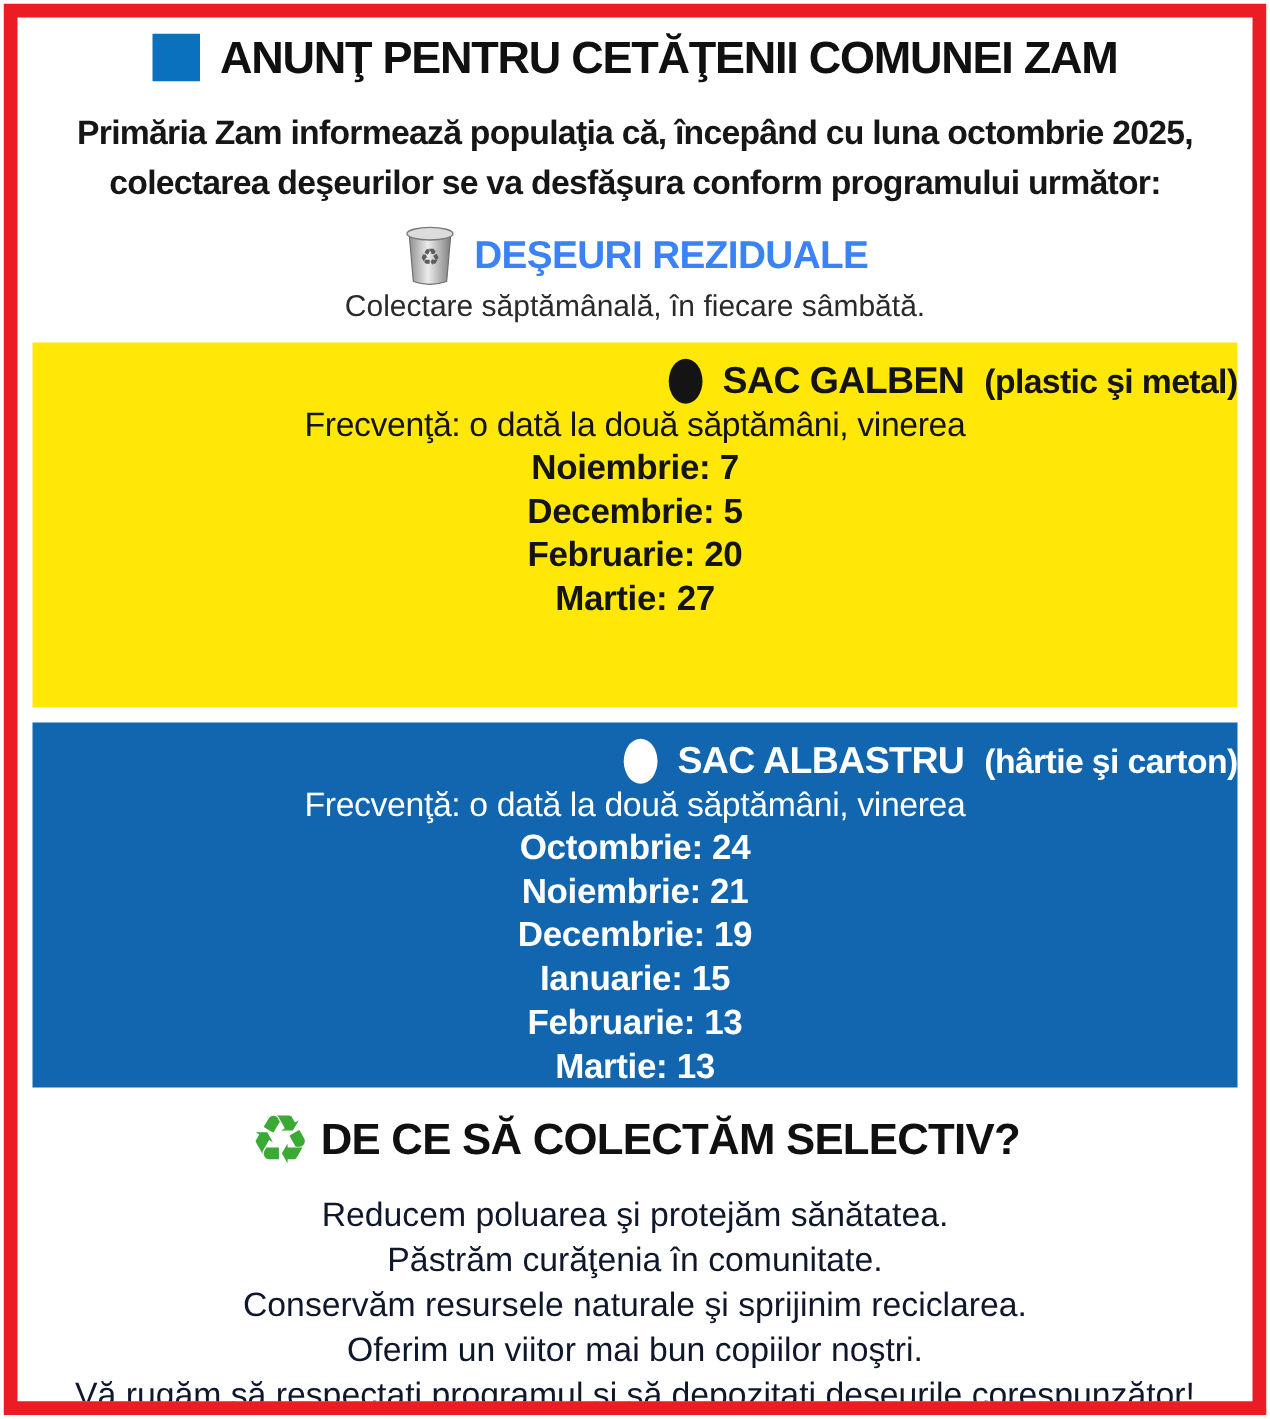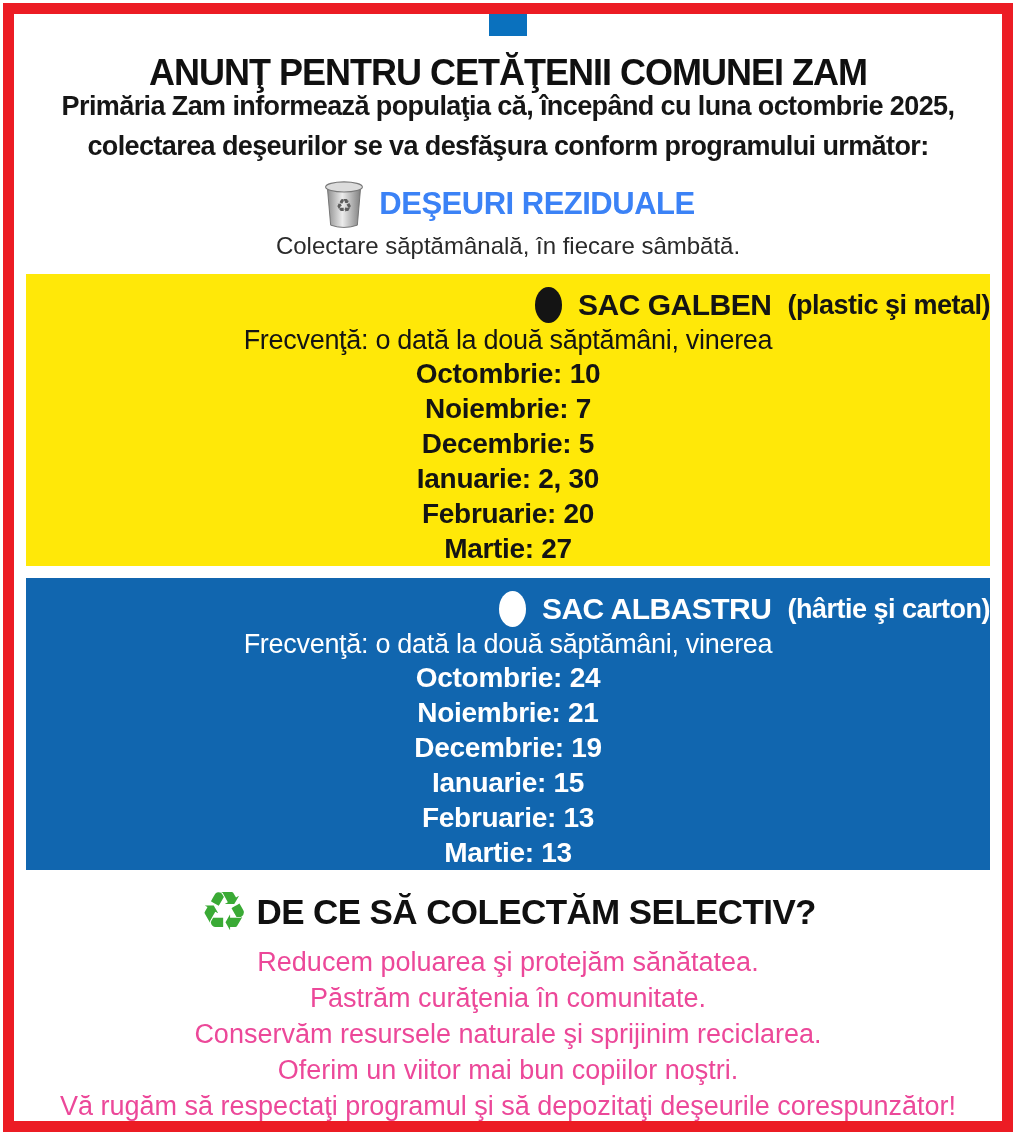--- a/index.html
+++ b/index.html
@@ -4,21 +4,21 @@
 <style>
   html, body { margin:0; padding:0; background:#ffffff; }
   body { width:1016px; height:1135px; font-family:"Liberation Sans", sans-serif; }
 
   .poster { position:relative; width:1016px; height:1135px; background:#ffffff; overflow:hidden; }
   .frame  { position:absolute; top:3px; left:3px; right:3px; bottom:3px;
             border:11px solid #EC1C24; overflow:hidden; }
   .content { text-align:center; color:#1b1b1b; }
 
   
-  .title-row { display:flex; justify-content:center; align-items:center; gap:16px; margin-top:10px; height:44px;flex-direction:column; }
+  .title-row { display:flex; justify-content:center; align-items:center; gap:16px; margin-top:10px; height:44px; }
   .blue-square { width:38px; height:38px; background:#0A71BE; flex:0 0 auto; }
   .page-title { margin:0; font-size:36px; font-weight:bold; letter-spacing:-1px; color:#101010; white-space:nowrap; }
 
   
   .intro { margin:18px 8px 0; font-weight:bold; font-size:27px; line-height:40px; letter-spacing:-0.6px; color:#161616; }
   .intro span { display:block; white-space:nowrap; }
 
   
   .residual-row { display:flex; justify-content:center; align-items:center; gap:12px; margin-top:12px; height:52px; }
   .residual-title { margin:0; font-size:31px; font-weight:bold; letter-spacing:-0.5px; color:#3b82f6; white-space:nowrap; }
@@ -36,21 +36,21 @@
   .bullet { width:27px; height:36px; border-radius:50%; flex:0 0 auto; }
   .box.yellow .bullet { background:#141414; }
   .box.blue   .bullet { background:#ffffff; }
   .box-freq { font-size:27px; line-height:32px; letter-spacing:-0.3px; white-space:nowrap; }
   .date-line { font-weight:bold; font-size:28px; line-height:35px; letter-spacing:-0.3px; }
 
   
   .why-row { display:flex; justify-content:center; align-items:center; gap:8px; margin-top:14px; height:56px; }
   .recycle-glyph { font-family:"DejaVu Sans", sans-serif; font-size:54px; line-height:1; color:#3AAA35; }
   .why-title { margin:0; font-size:35px; font-weight:bold; letter-spacing:-0.6px; color:#101010; white-space:nowrap; }
-  .why-lines { margin-top:4px; font-size:27px; line-height:36px; color:#ec4899; }
+  .why-lines { margin-top:14px; font-size:27px; line-height:36px; color:#0f172a; }
   .why-lines div { white-space:nowrap; }
 </style>
 </head>
 <body>
 
 <div class="poster">
   <div class="frame">
     <div class="content">
 
       <div class="title-row">
@@ -81,24 +81,22 @@
       <p class="residual-sub">Colectare săptămânală, în fiecare sâmbătă.</p>
 
       <section class="box yellow">
         <div class="box-title">
           <span class="bullet"></span>
           <span class="box-title-main">SAC GALBEN</span>
           <span class="box-title-detail">(plastic şi metal)</span>
         </div>
         <div class="box-freq">Frecvenţă: o dată la două săptămâni, vinerea</div>
         <div class="dates">
-          <div class="date-line">Octombrie: 10</div>
           <div class="date-line">Noiembrie: 7</div>
           <div class="date-line">Decembrie: 5</div>
-          <div class="date-line">Ianuarie: 2, 30</div>
           <div class="date-line">Februarie: 20</div>
           <div class="date-line">Martie: 27</div>
         </div>
       </section>
 
       <section class="box blue">
         <div class="box-title">
           <span class="bullet"></span>
           <span class="box-title-main">SAC ALBASTRU</span>
           <span class="box-title-detail">(hârtie şi carton)</span>

